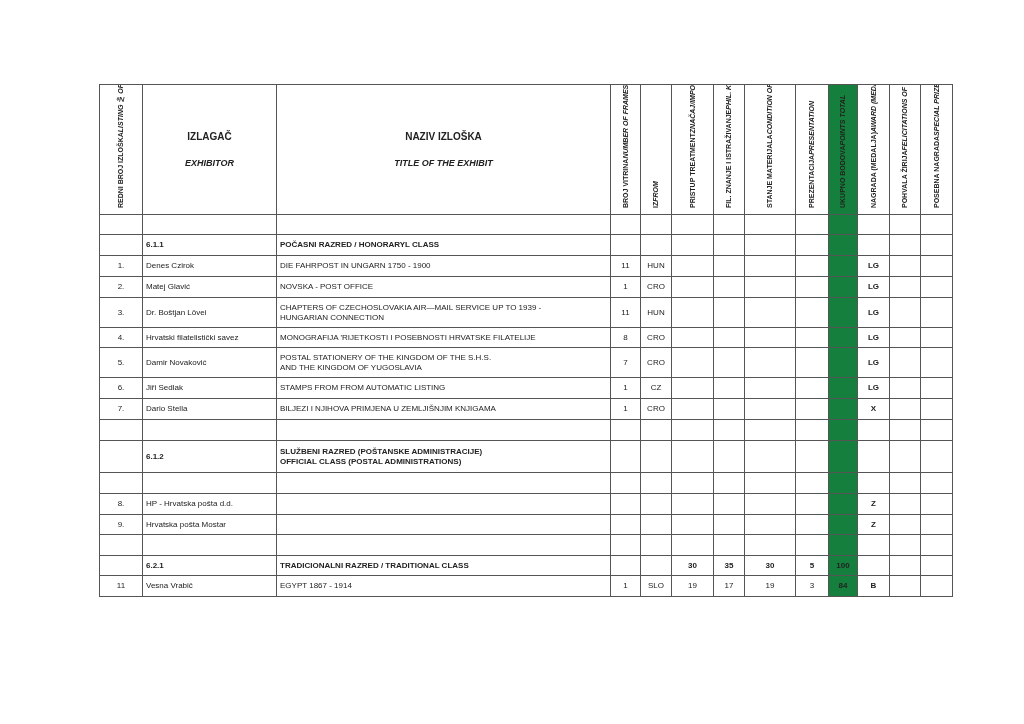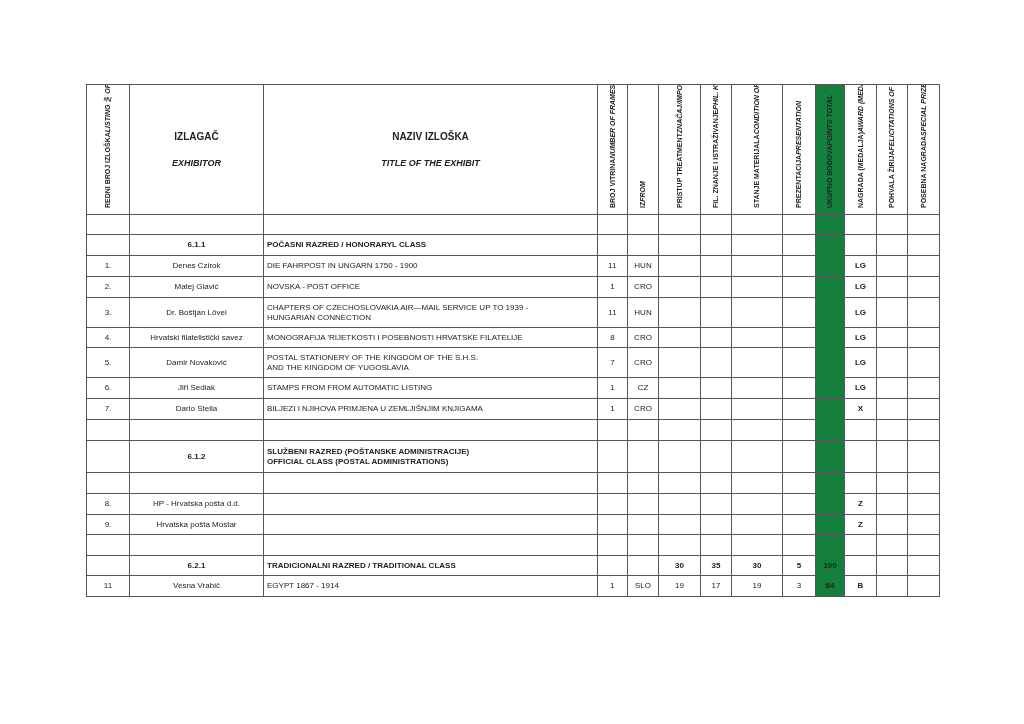--- a/index.html
+++ b/index.html
@@ -1,29 +1,29 @@
 <!DOCTYPE html>
 <html><head>
 <meta charset="utf-8">
 <style>
   html, body { margin:0; padding:0; background:#ffffff; }
   body { width:1024px; height:724px; position:relative; overflow:hidden;
          font-family:"Liberation Sans", sans-serif; color:#222; }
-  table { position:absolute; left:86px; top:84px; border-collapse:collapse; table-layout:fixed; width:853px; }
+  table { position:absolute; left:99px; top:84px; border-collapse:collapse; table-layout:fixed; width:853px; }
   td { border:1px solid #555; padding:0 3px; font-size:8px; line-height:10px; overflow:hidden; white-space:nowrap; }
   tr.hdr td { height:129px; padding:0; }
   .vert { writing-mode:vertical-rl; transform:rotate(180deg); margin:0 auto; text-align:left;
           font-size:7px; line-height:8px; font-weight:bold; height:120px; display:flex; flex-direction:column; justify-content:flex-start; }
   .vert .en { font-style:italic; }
   .vcell { text-align:center; vertical-align:middle; }
   .vcell > div { display:inline-block; }
   .hmain { text-align:center; font-size:10px; font-weight:bold; line-height:12px; }
   .hmain .en { font-style:italic; font-size:9px; margin-top:14px; display:block; }
   .c { text-align:center; }
-  .r { text-align:center; }
+  .r { text-align:left; }
   .b { font-weight:bold; }
   .gray { background:#15803d; }
 </style>
 </head>
 <body>
 
 <table>
   <colgroup>
     <col style="width:43px">
       <col style="width:134px">

